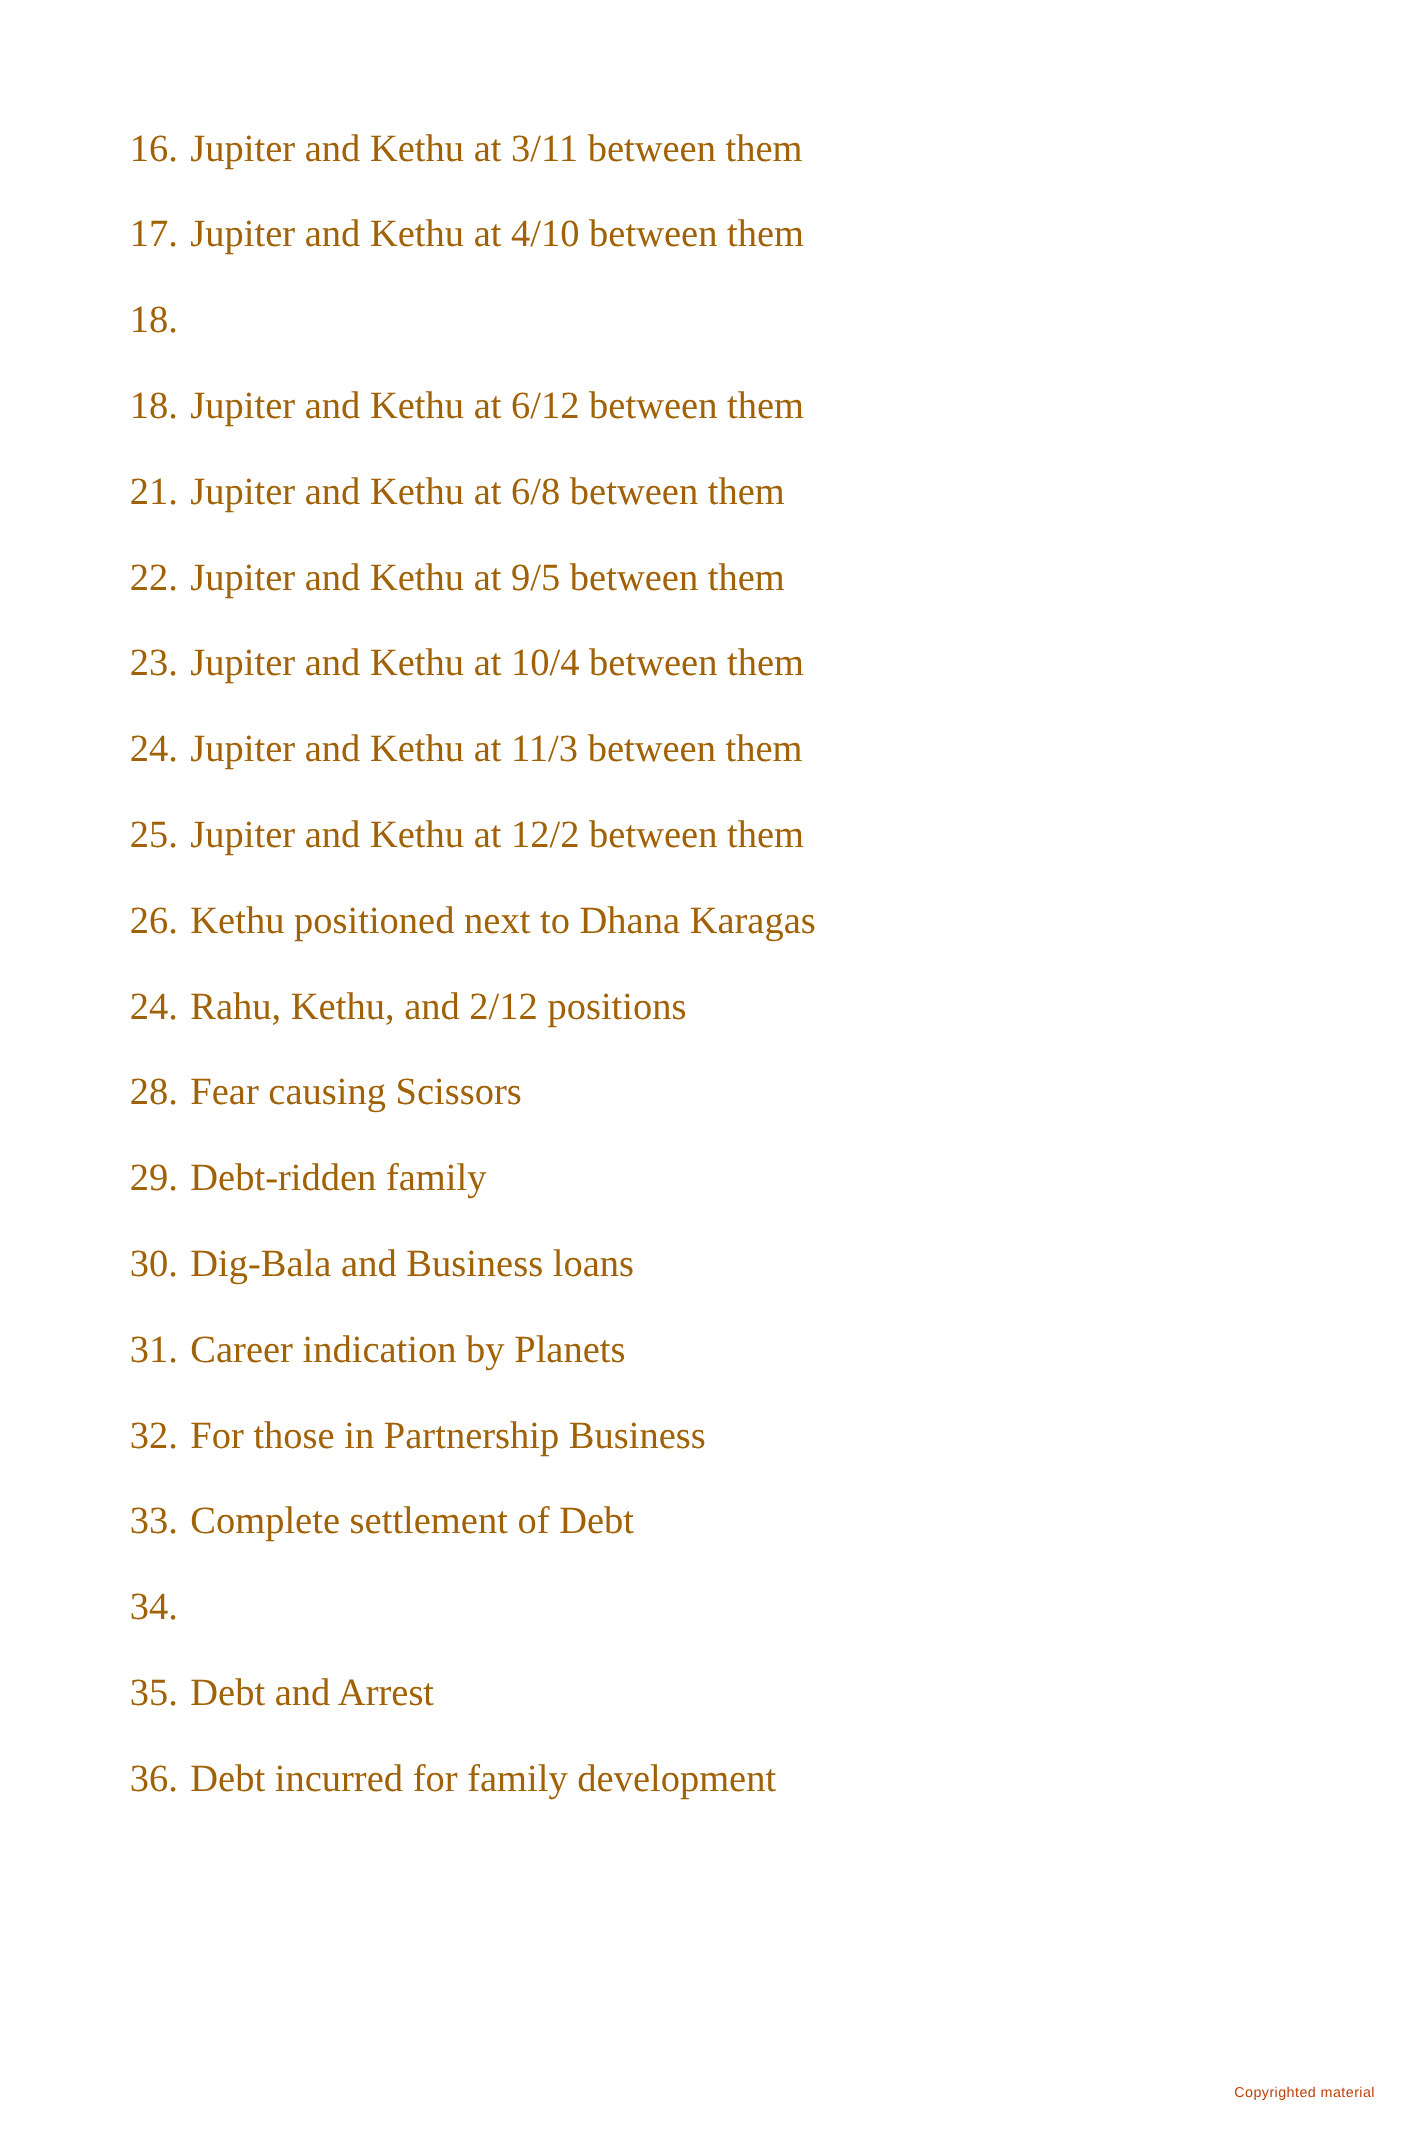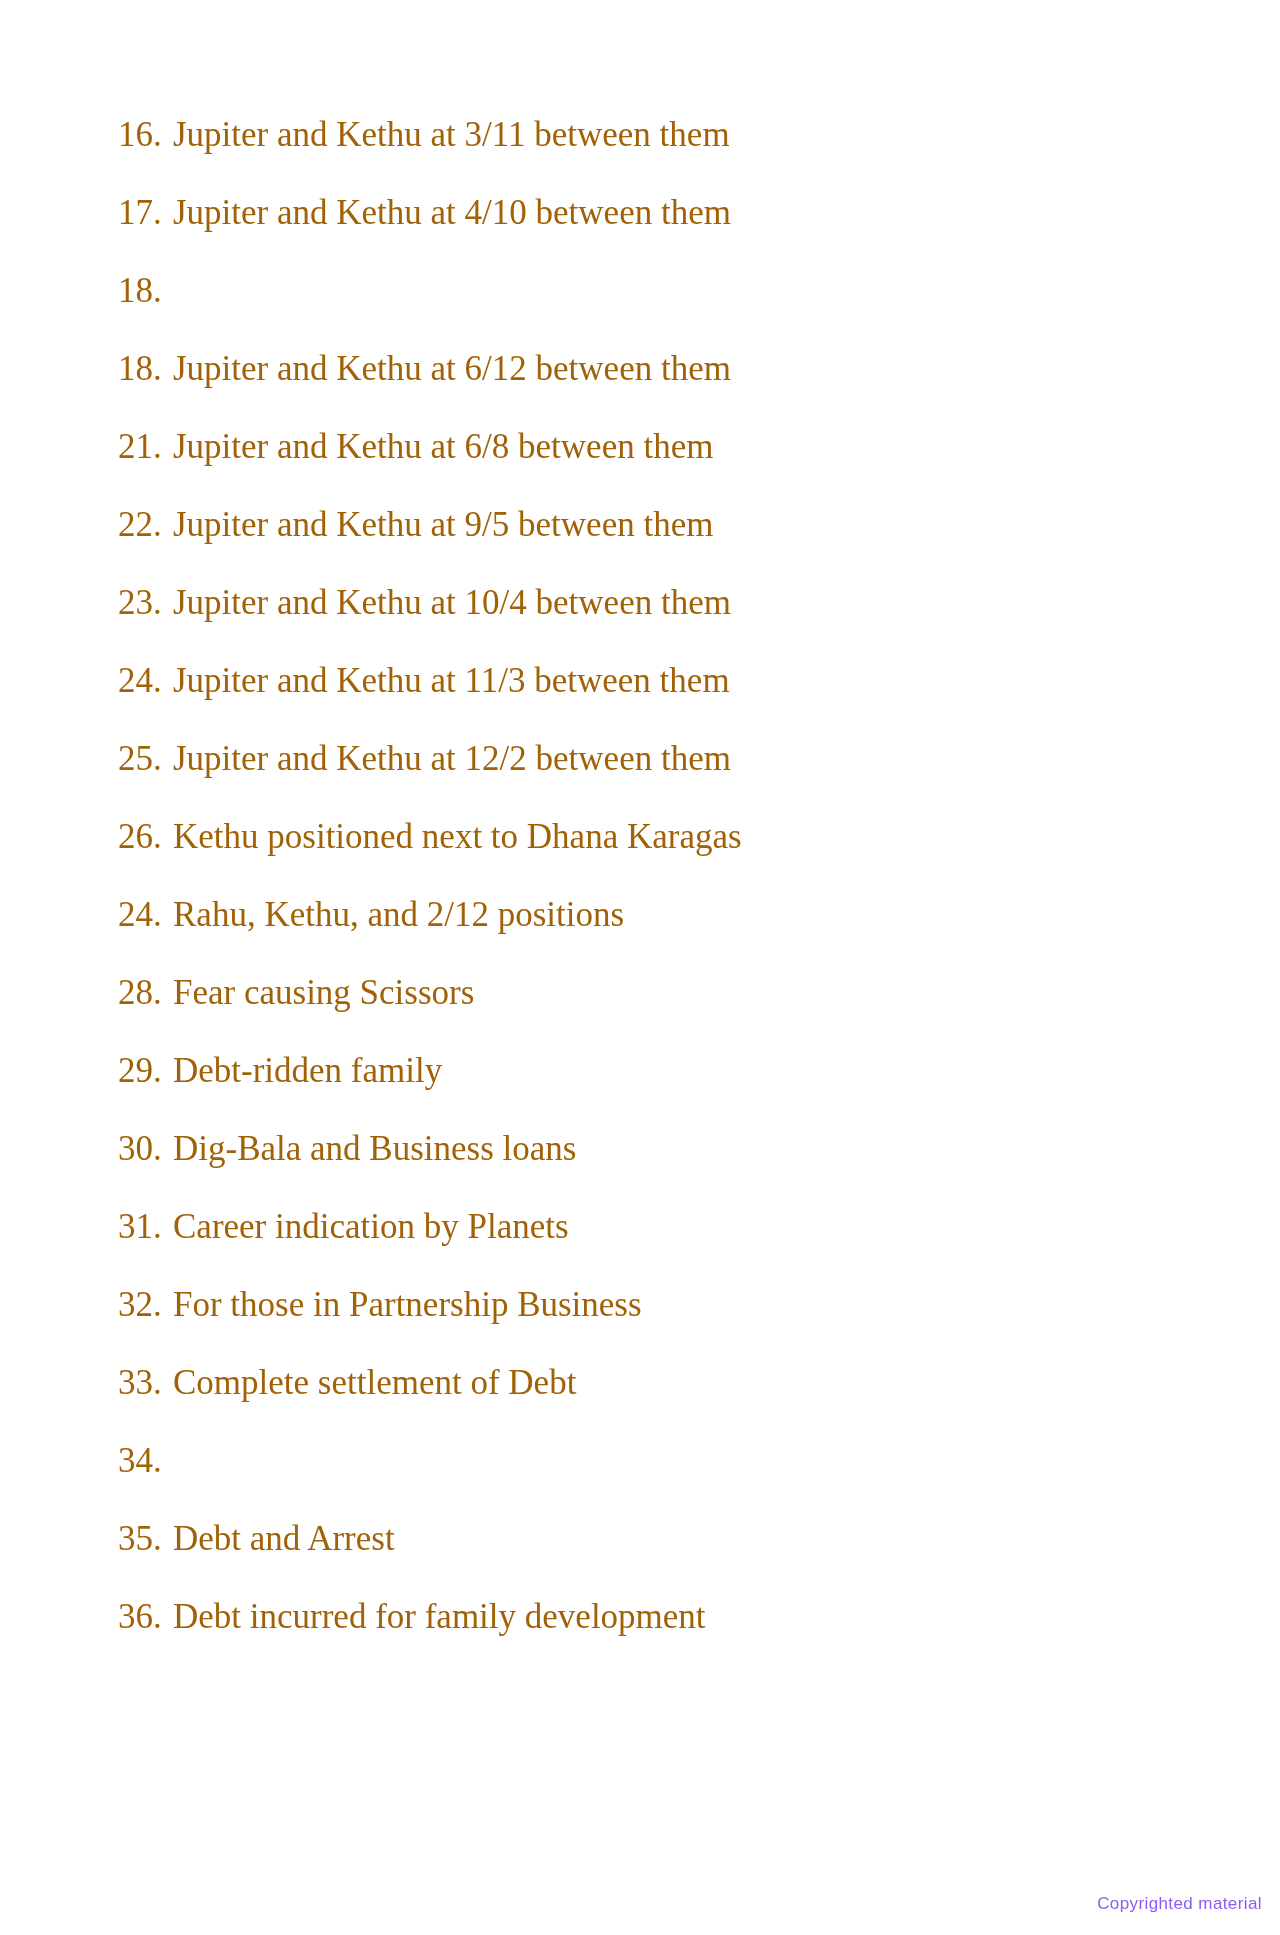--- a/index.html
+++ b/index.html
@@ -35,26 +35,26 @@
     color: #a16207;
     white-space: nowrap;
   }
   .toc-num {
     display: inline-block;
     min-width: 44px;
     margin-right: 11px;
   }
   .watermark {
     position: absolute;
-    right: 18px;
+    right: 30px;
     top: 1894px;
     font-family: "Liberation Sans", "DejaVu Sans", sans-serif;
-    font-size: 17px;
+    font-size: 13px;
     letter-spacing: 0.4px;
-    color: #8b5cf6;
+    color: #c2410c;
   }
 </style>
 </head>
 <body>
 
 <div class="page">
 
   <div class="toc">
     <div class="toc-row">
       <span class="toc-num">16.</span>

